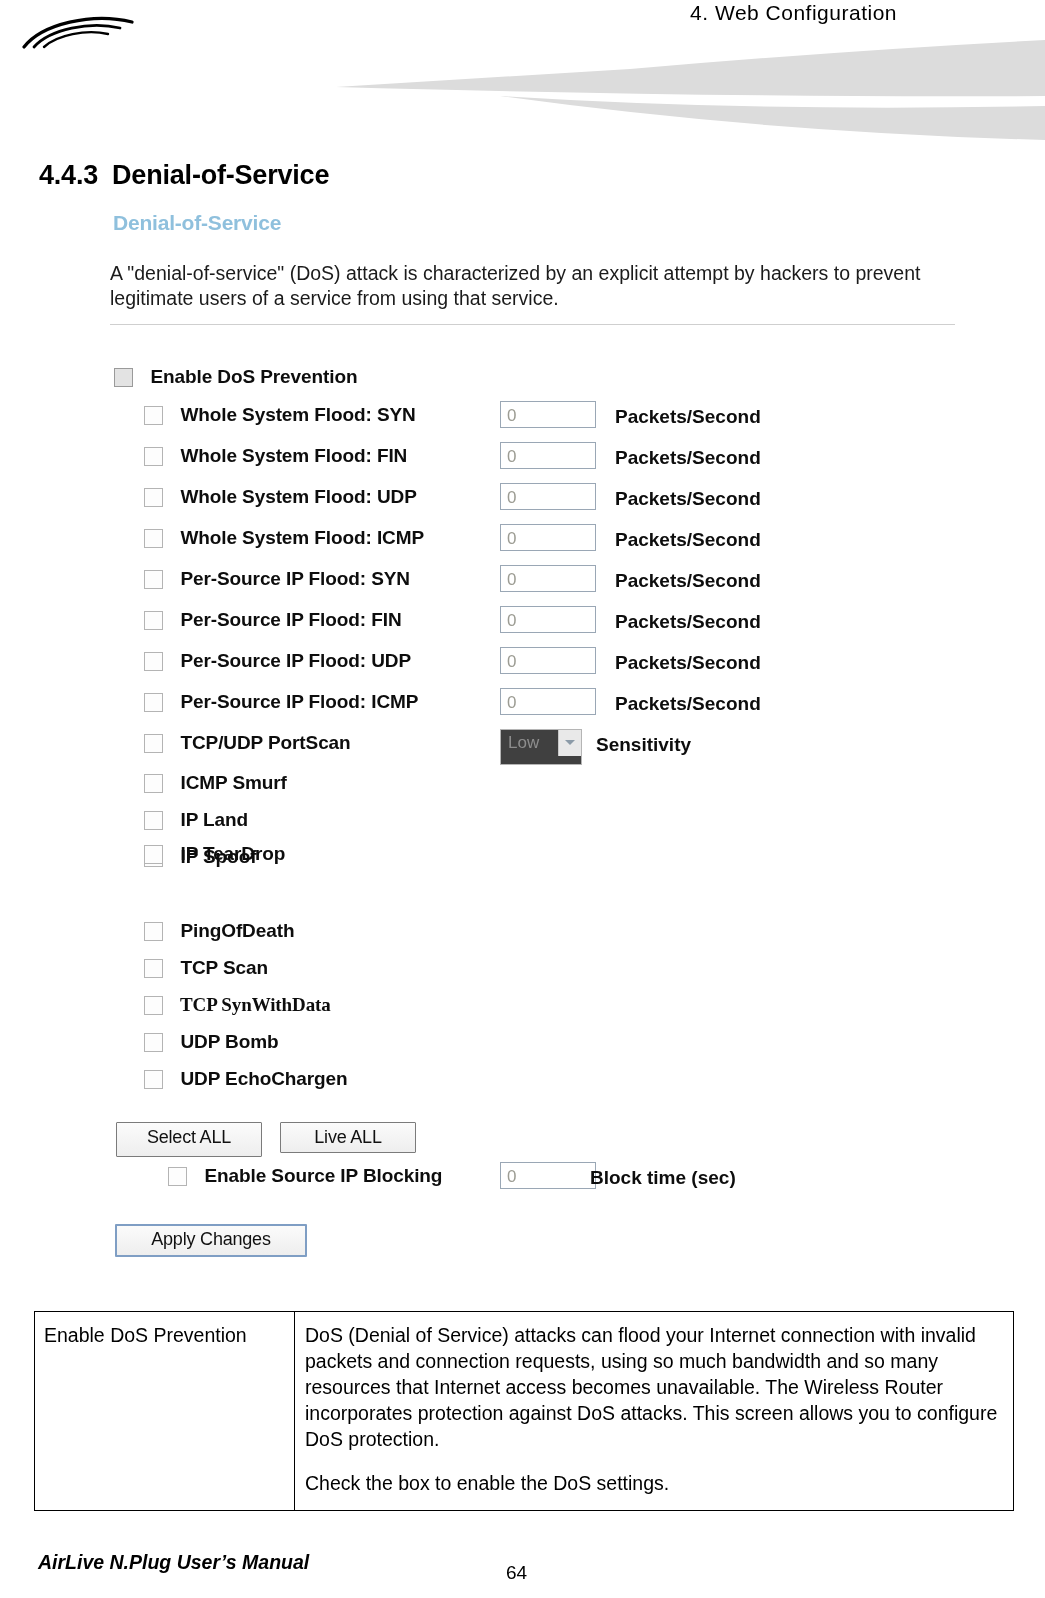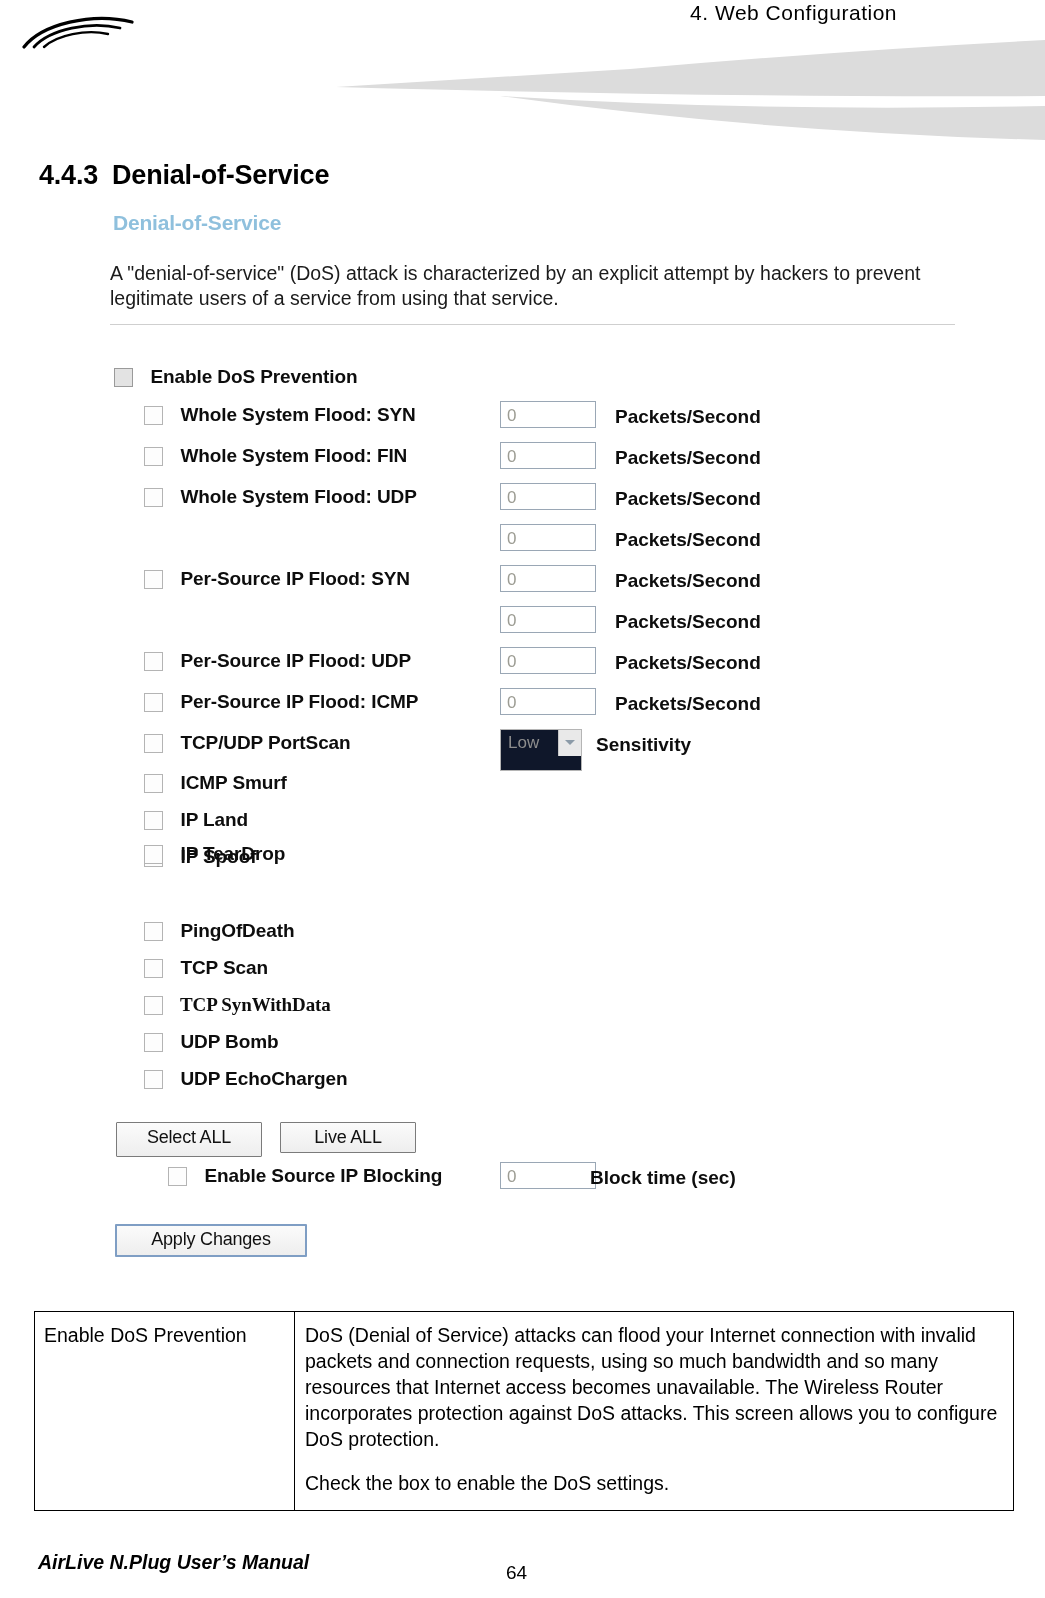--- a/index.html
+++ b/index.html
@@ -162,23 +162,23 @@
     position: absolute;
     font-size: 19px;
     font-weight: bold;
     white-space: nowrap;
     color: #0d0d0d;
   }
 
   .selectbox {
     position: absolute;
     width: 82px;
-    height: 42px;
+    height: 36px;
     border: 1px solid #b5b5b5;
-    background: #0f172a;
+    background: #404040;
     box-sizing: border-box;
   }
   .selectbox .sel-val {
     position: absolute;
     left: 7px; top: 3px;
     font-size: 17px;
     color: #8d8d8d;
   }
   .selectbox .sel-arrow {
     position: absolute;
@@ -302,30 +302,38 @@
   <div class="numfield" style="left:412px; top:239px;">0</div>
   <div class="unit" style="left:527px; top:244px;">Packets/Second</div>
 
   <div class="row" style="left:56px; top:283px;">
     <span class="cbx"></span>
     <span class="rowlabel">Whole System Flood: UDP</span>
   </div>
   <div class="numfield" style="left:412px; top:280px;">0</div>
   <div class="unit" style="left:527px; top:285px;">Packets/Second</div>
 
+  <div class="row" style="left:56px; top:324px;">
+    <span class="cbx"></span>
+    <span class="rowlabel">Whole System Flood: ICMP</span>
+  </div>
   <div class="numfield" style="left:412px; top:321px;">0</div>
   <div class="unit" style="left:527px; top:326px;">Packets/Second</div>
 
   <div class="row" style="left:56px; top:365px;">
     <span class="cbx"></span>
     <span class="rowlabel">Per-Source IP Flood: SYN</span>
   </div>
   <div class="numfield" style="left:412px; top:362px;">0</div>
   <div class="unit" style="left:527px; top:367px;">Packets/Second</div>
 
+  <div class="row" style="left:56px; top:406px;">
+    <span class="cbx"></span>
+    <span class="rowlabel">Per-Source IP Flood: FIN</span>
+  </div>
   <div class="numfield" style="left:412px; top:403px;">0</div>
   <div class="unit" style="left:527px; top:408px;">Packets/Second</div>
 
   <div class="row" style="left:56px; top:447px;">
     <span class="cbx"></span>
     <span class="rowlabel">Per-Source IP Flood: UDP</span>
   </div>
   <div class="numfield" style="left:412px; top:444px;">0</div>
   <div class="unit" style="left:527px; top:449px;">Packets/Second</div>
 

